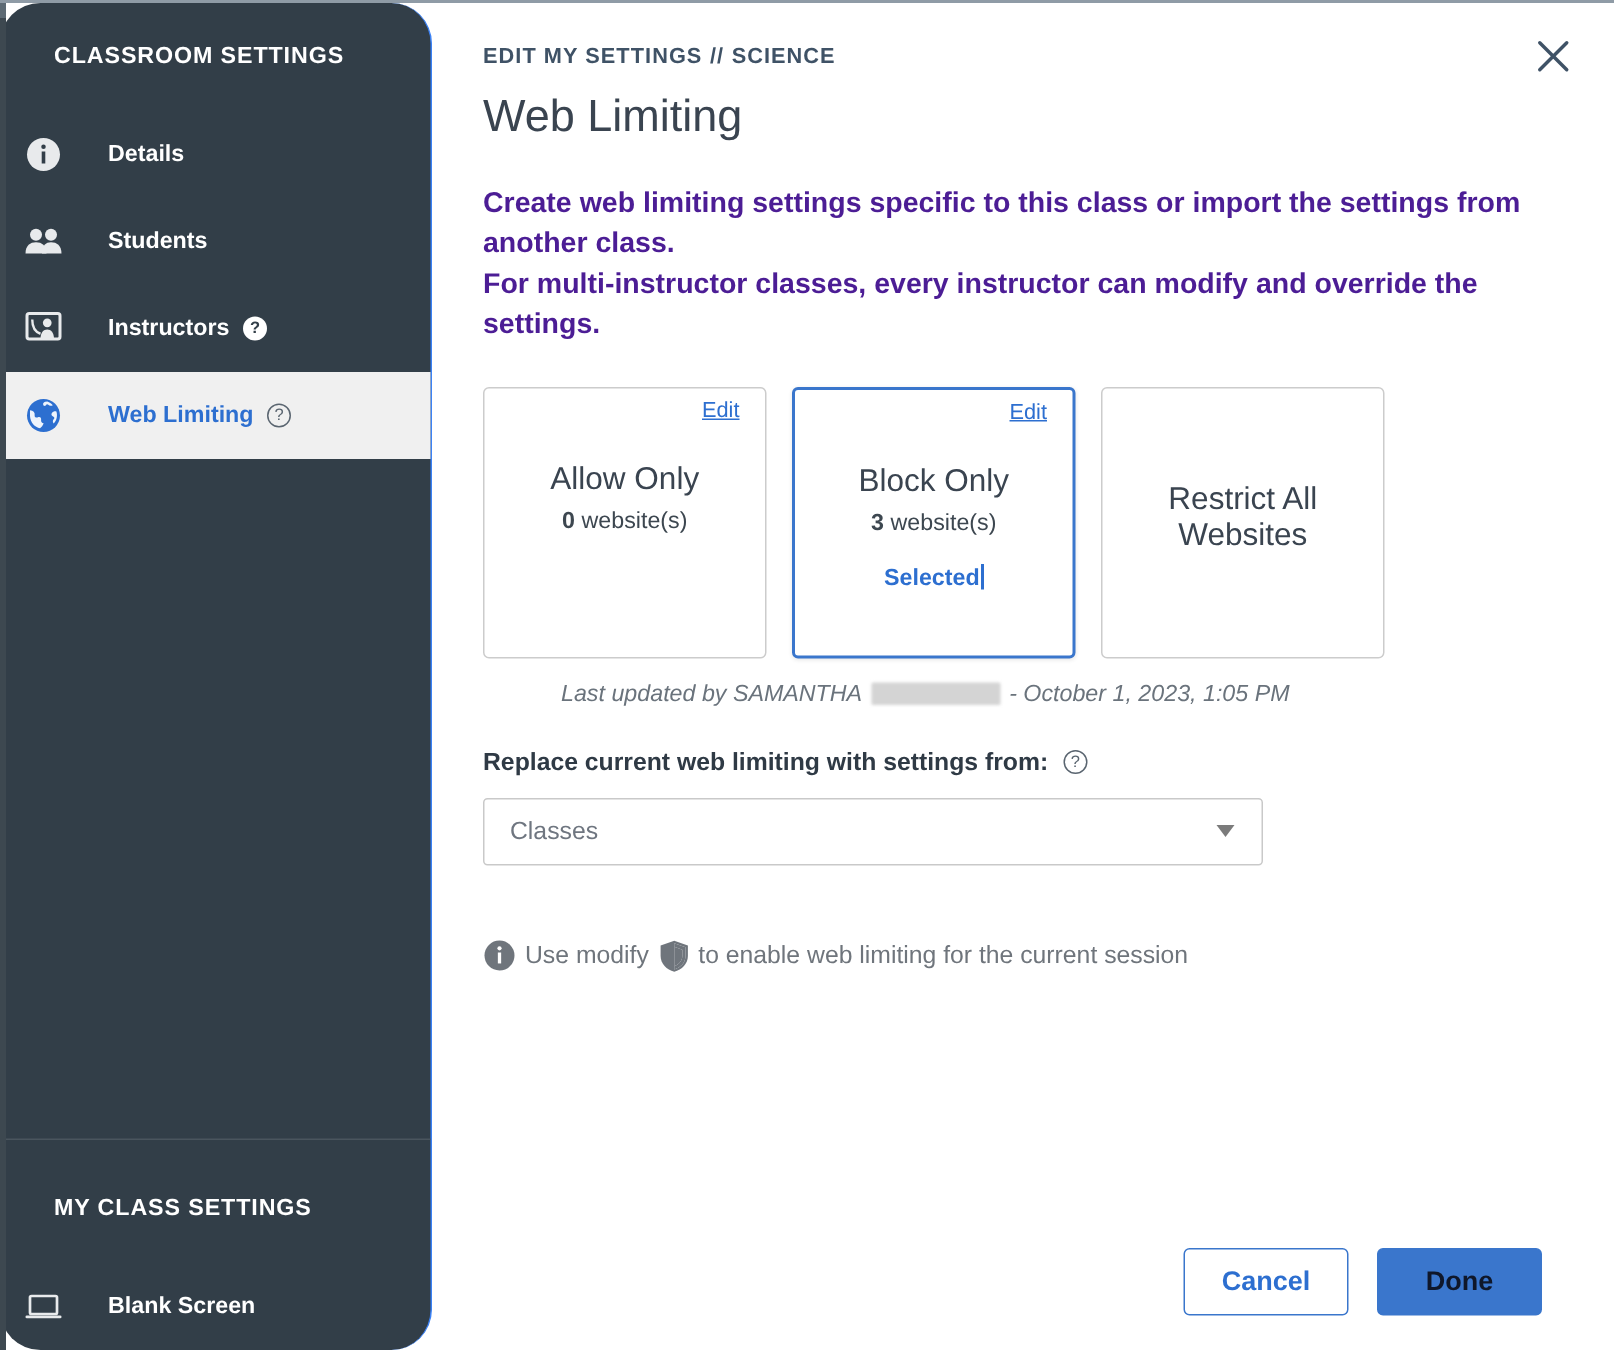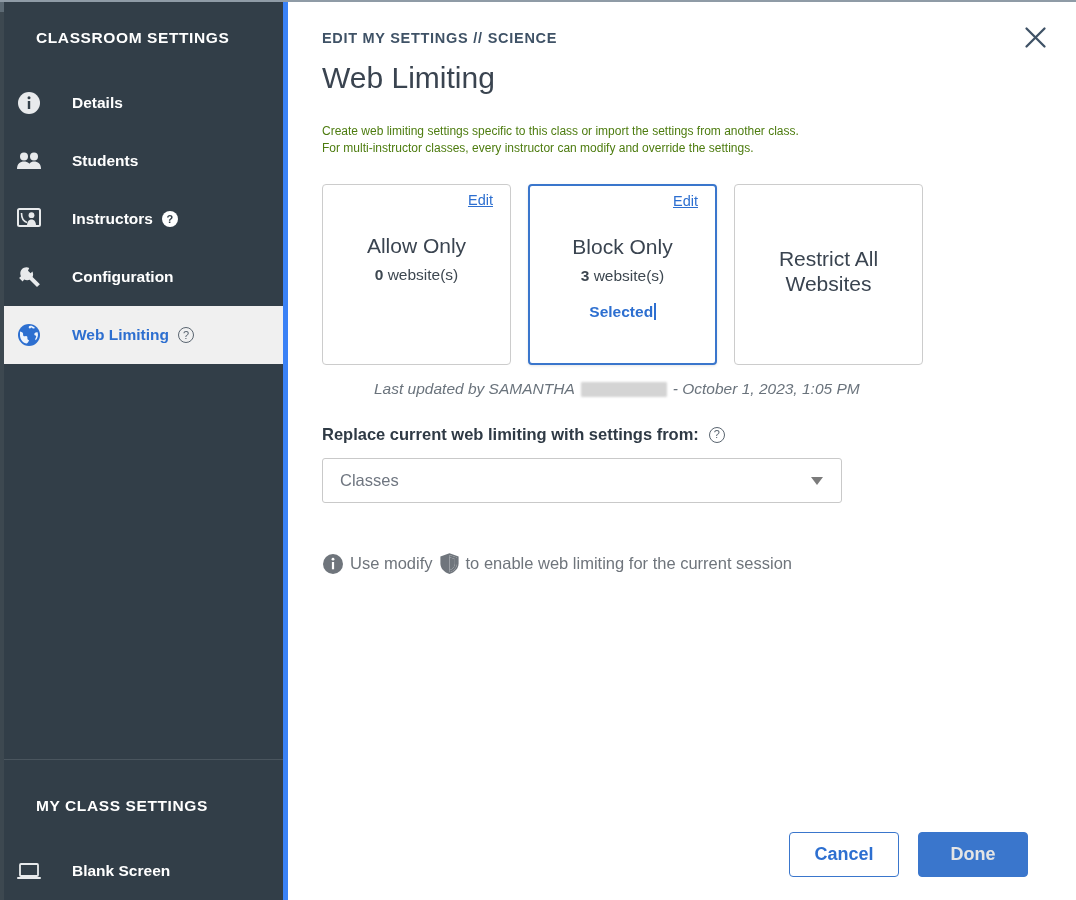--- a/index.html
+++ b/index.html
@@ -21,21 +21,22 @@
 
   
   .sidebar {
     position: relative;
     width: 288px;
     flex: 0 0 288px;
     background: #323e48;
     color: #ffffff;
     display: flex;
     flex-direction: column;
-    border-right: 5px solid #3b82f6;
+    border-right: 1px solid #3b82f6;
+    border-radius: 27px;
   }
   .sb-edge {
     position: absolute;
     left: 0; top: 0; bottom: 0;
     width: 4px;
     background: #3d4850;
   }
   .sb-edge-hi {
     position: absolute;
     left: 0; width: 4px;
@@ -136,25 +137,26 @@
   .breadcrumb .crumb { cursor: pointer; }
   .breadcrumb .sep { margin: 0 5px; }
   .page-title {
     font-size: 30px;
     font-weight: normal;
     color: #3a4450;
     margin: 0 0 29px 0;
     line-height: 1.1;
   }
   .desc {
-    font-size: 12px;
-    color: #4d7c0f;
+    font-size: 19px;
+    color: #4c1d95;
     line-height: 1.42;
     margin: 0 0 27px 0;
     max-width: 720px;
+    font-weight: bold;
   }
 
   
   .cards {
     display: flex;
     gap: 17px;
   }
   .card {
     position: relative;
     width: 189px;
@@ -293,21 +295,21 @@
     font-family: "Liberation Sans", sans-serif;
   }
   .btn-cancel {
     background: #ffffff;
     border: 1px solid #3a76cc;
     color: #2d6fd0;
   }
   .btn-done {
     background: #3a76cc;
     border: 1px solid #3a76cc;
-    color: #e5e5e5;
+    color: #0f172a;
   }
 </style>
 </head>
 <body>
 
 <div class="app">
 
   <div class="sidebar">
     <div class="sb-edge"></div>
     <div class="sb-edge-hi" style="top:0;height:10px;"></div>
@@ -344,28 +346,20 @@
             <rect x="2" y="2" width="22" height="17" rx="1.5" fill="none" stroke="#e8eaec" stroke-width="2"></rect>
             <path d="M5.5 6 C5.5 12 8 14.5 11 15.5" fill="none" stroke="#e8eaec" stroke-width="1.6"></path>
             <circle cx="15.5" cy="8.2" r="2.9" fill="#e8eaec"></circle>
             <path d="M11 19 C11 14.6 13 12.6 15.5 12.6 C18 12.6 20 14.6 20 19 Z" fill="#e8eaec"></path>
           </svg>
         </span>
         <span class="sb-label">Instructors</span>
         <span class="help-dot on-dark">?</span>
       </div>
 
-      <div class="sb-item">
-        <span class="sb-icon">
-          <svg width="25" height="25" viewBox="0 0 25 25">
-            <path d="M9.4 2.2 C6 2.2 3.3 5 3.3 8.4 c0 1 .24 2 .66 2.8 L2.1 12.9 l3.5 3.5 1.6-1.8 c.9.45 1.9.7 3 .7 .9 0 1.7-.17 2.5-.5 l7.3 7.3 2.9-2.9 -7.3-7.3 c.33-.8.5-1.6.5-2.5 0-1-.24-2-.66-2.9 L13.6 8.3 11 5.7 12.2 2.9 C11.3 2.4 10.4 2.2 9.4 2.2 Z" fill="#e8eaec"></path>
-          </svg>
-        </span>
-        <span class="sb-label">Configuration</span>
-      </div>
 
       <div class="sb-item active">
         <span class="sb-icon">
           <svg width="26" height="26" viewBox="0 0 26 26">
             <circle cx="13" cy="13" r="11" fill="#2d6fd0"></circle>
             <path d="M4 9.5 c2.2 .4 3.4 1.4 3.1 3.1 -.3 1.5 1.1 2 2.2 1.6 1.5-.5 2.3 .4 2.1 1.8 -.2 1.3 .6 2 1.7 2.2 -.5 1.5-1.4 2.6-2.4 3.3 C7.2 21 4.2 17.6 4 13.4 Z" fill="#eef4fc"></path>
             <path d="M15.6 3.7 c1.4 .5 2.6 1.3 3.6 2.4 -1 .6-2.3 .5-3 -.2 -.6-.6-1.2-.4-1.6 .2 -.5 .8-1.5 .6-1.8-.3 -.3-.9 .3-1.7 1.3-2 Z" fill="#eef4fc"></path>
             <path d="M21.6 10.3 c.9 2.8 .2 5.9-1.8 8 -.9-.9-.6-2.1 .1-2.9 .6-.7 .3-1.5-.5-1.8 -1.1-.4-1.4-1.4-.8-2.3 .6-.9 1.8-1.2 3-1 Z" fill="#eef4fc"></path>
           </svg>
         </span>

